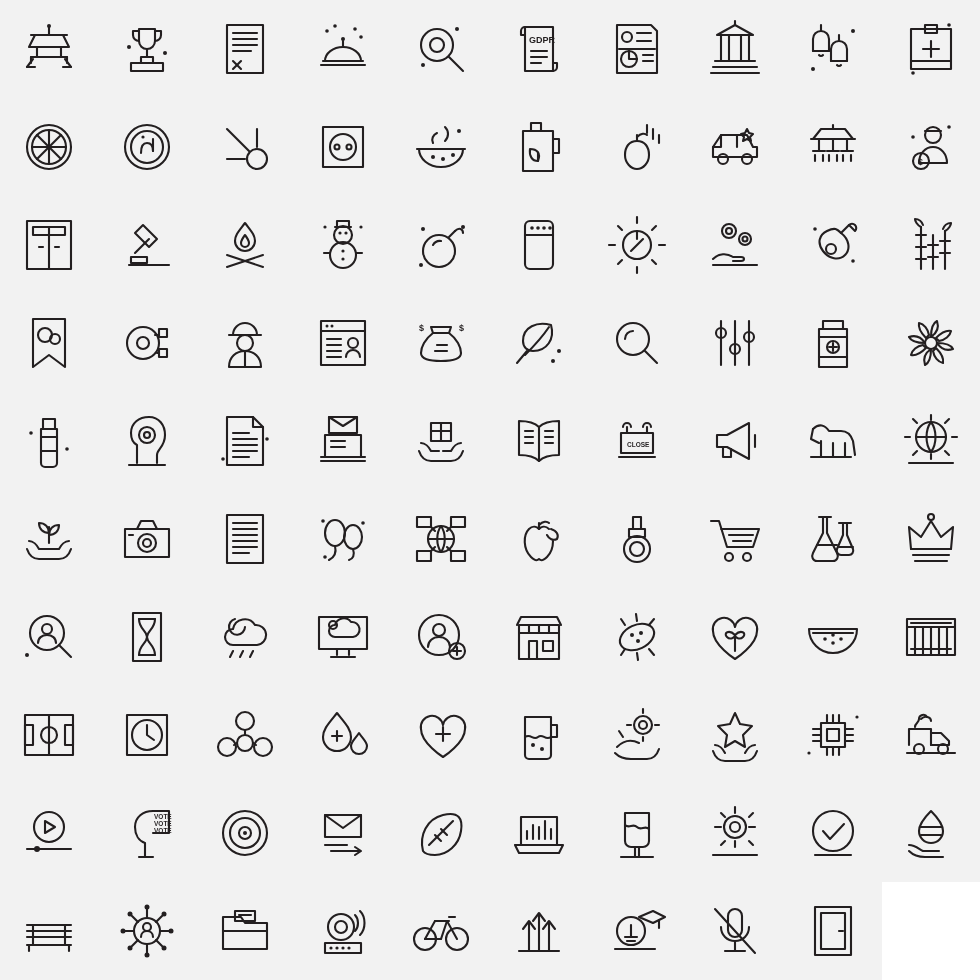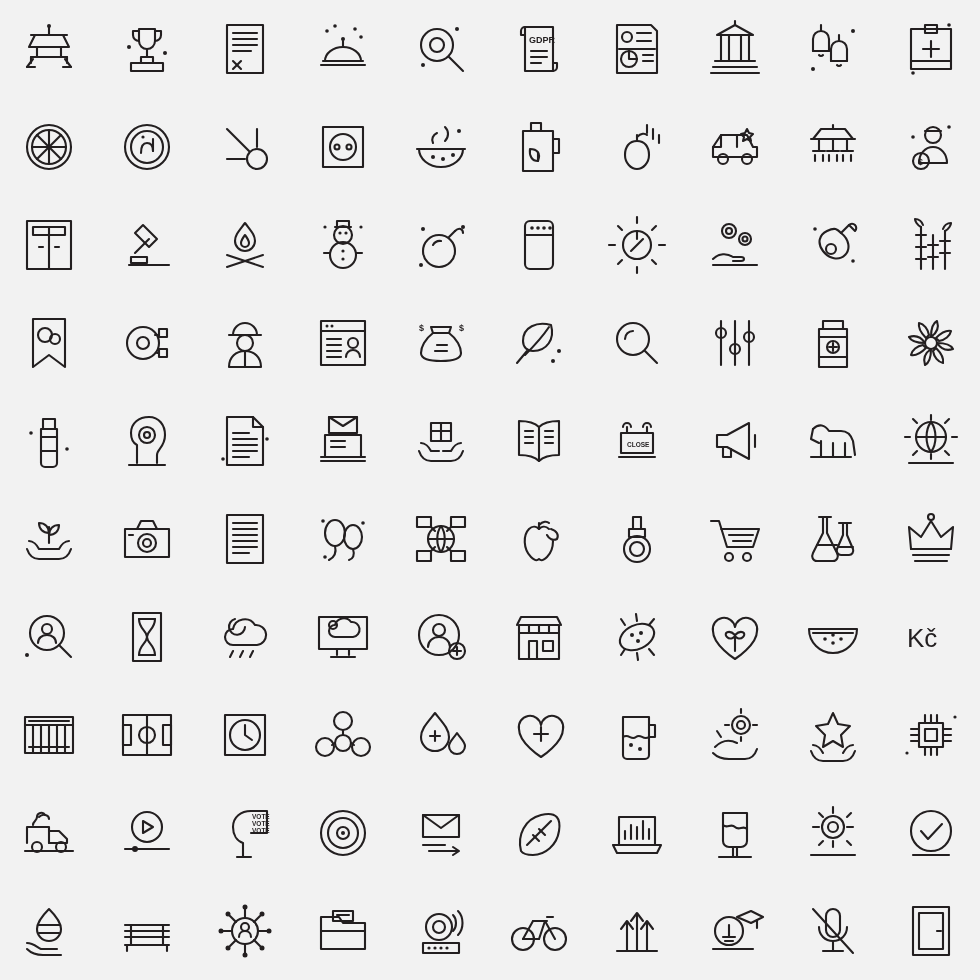--- a/index.html
+++ b/index.html
@@ -951,25 +951,20 @@
         <g class="ln">
       <path d="M8 24h48a24 24 0 0 1-48 0z"></path>
       <path d="M12 28h40"></path>
     </g>
     <circle class="dot" cx="24" cy="34" r="1.8"></circle>
         <circle class="dot" cx="32" cy="38" r="1.8"></circle>
     <circle class="dot" cx="40" cy="34" r="1.8"></circle>
         <circle class="dot" cx="32" cy="30" r="1.8"></circle>
     </svg>
   </div>
-  <div class="cell">
-    <svg viewBox="0 0 64 64">
-      <text class="txt-big" x="8" y="42">Kč</text>
-    </svg>
-  </div>
 
   <div class="cell">
     <svg viewBox="0 0 64 64">
         <g class="ln">
       <path d="M8 14h48v36H8z"></path>
       <path d="M8 22h48"></path>
       <path d="M16 22v28"></path>
           <path d="M24 22v28"></path>
           <path d="M32 22v28"></path>
       <path d="M40 22v28"></path>

